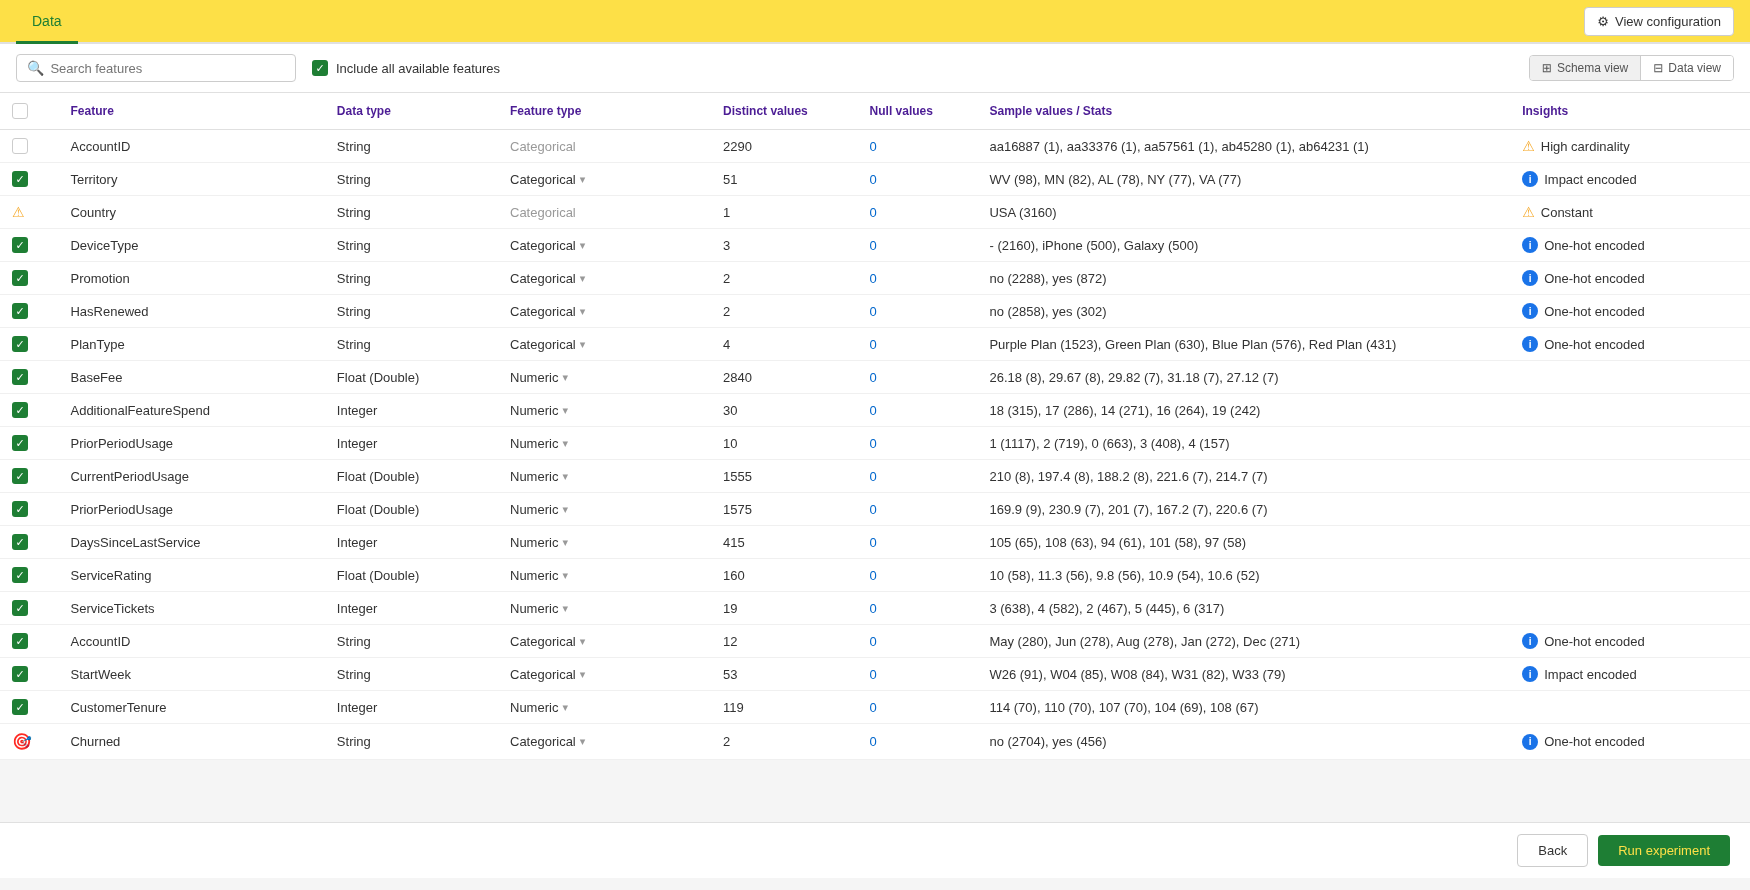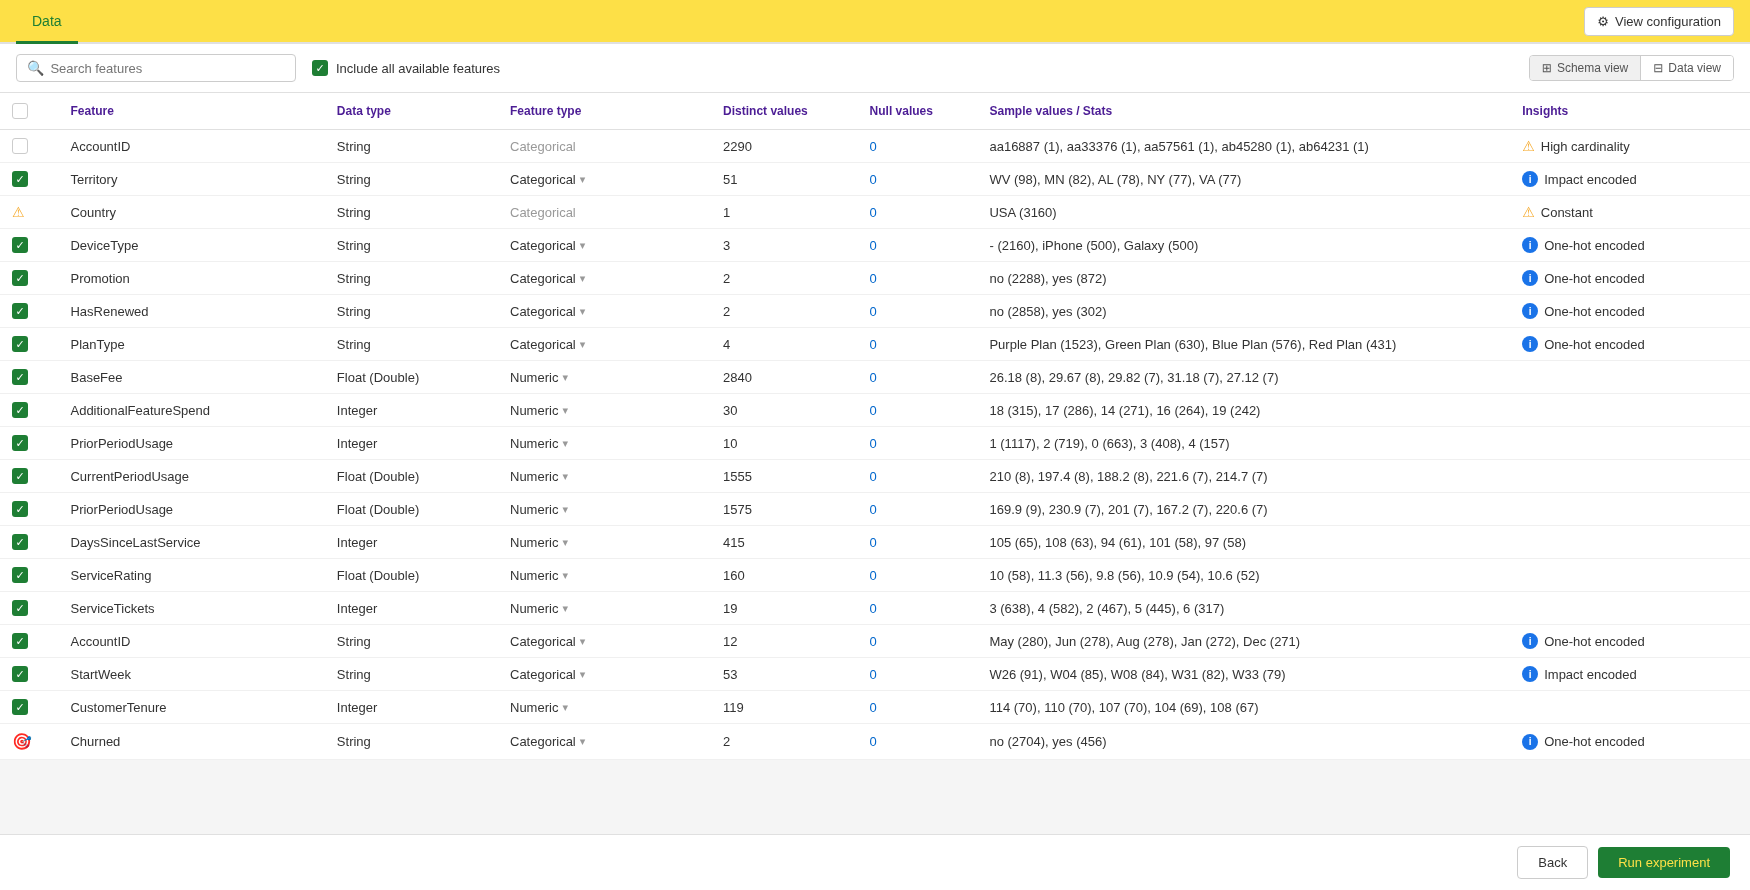--- a/index.html
+++ b/index.html
@@ -80,21 +80,21 @@
     .ft-gray { color: #999; }
 
     .insight-cell { display: flex; align-items: center; gap: 6px; }
     .insight-icon { width: 16px; height: 16px; border-radius: 50%; display: flex; align-items: center; justify-content: center; font-size: 10px; font-weight: bold; flex-shrink: 0; }
     .insight-icon.info { background: #1a73e8; color: #fff; }
 
     .warn-icon { color: #f5a623; font-size: 14px; }
     .target-icon { color: #1e7e34; font-size: 16px; }
 
     .footer-bar {
-      position: fixed; bottom: 0; left: 0; right: 0;
+      position: fixed; bottom: 12px; left: 0; right: 0;
       background: #fff; border-top: 1px solid #e0e0e0;
       display: flex; justify-content: flex-end; align-items: center;
       padding: 12px 20px; gap: 10px; height: 56px;
     }
     .btn-back {
       padding: 8px 20px; border: 1px solid #ccc; border-radius: 4px;
       background: #fff; cursor: pointer; font-size: 13px; color: #333;
     }
     .btn-run {
       padding: 8px 20px; border: none; border-radius: 4px;

